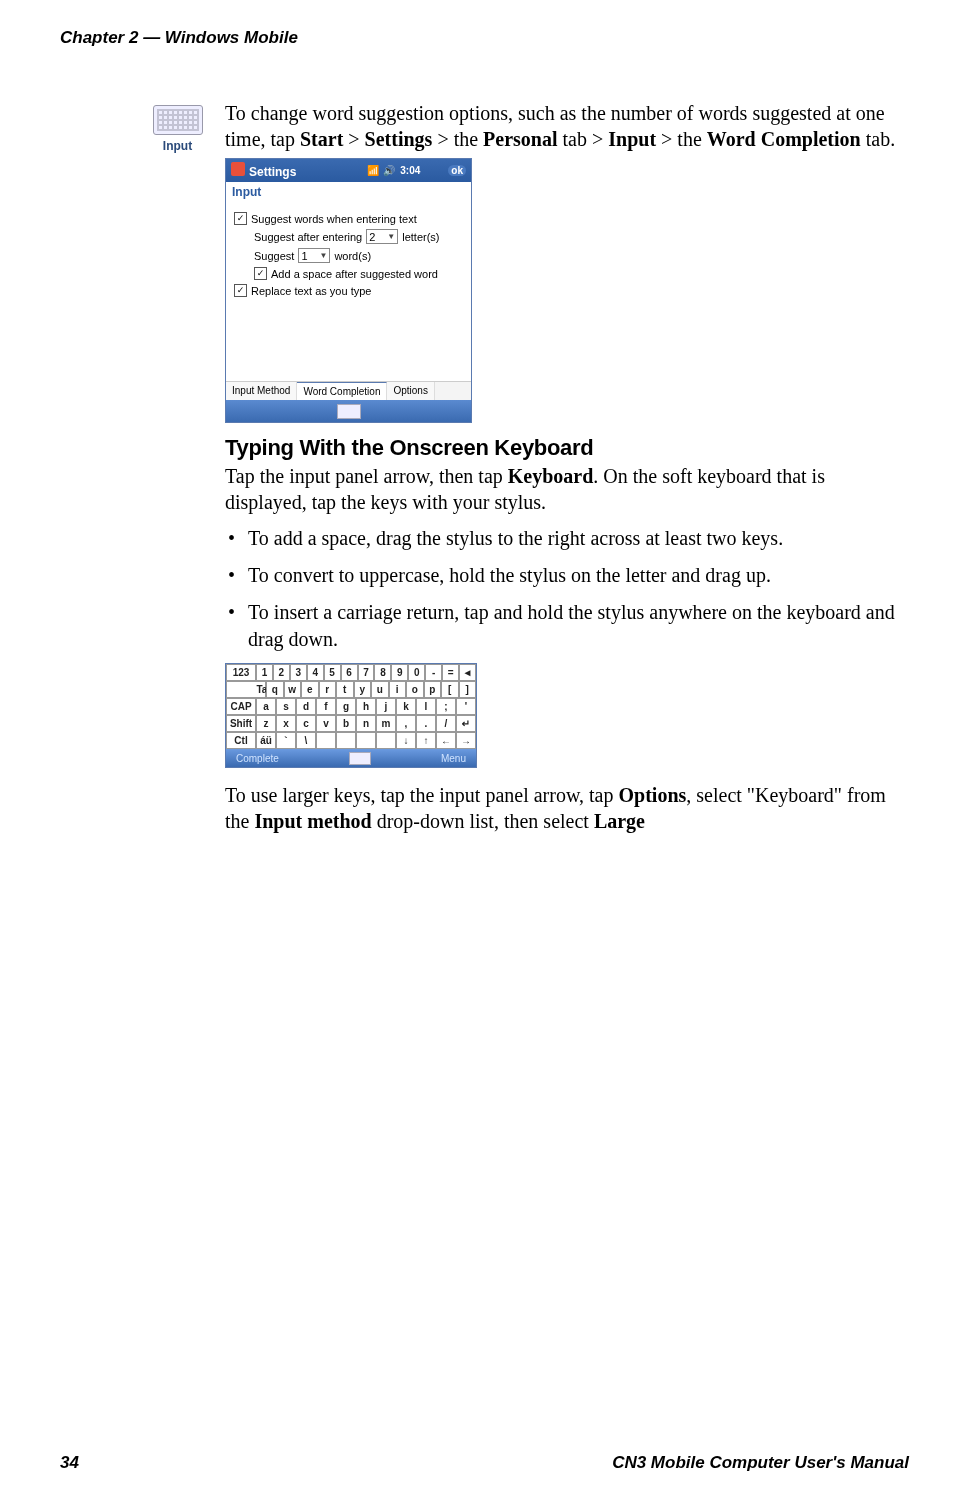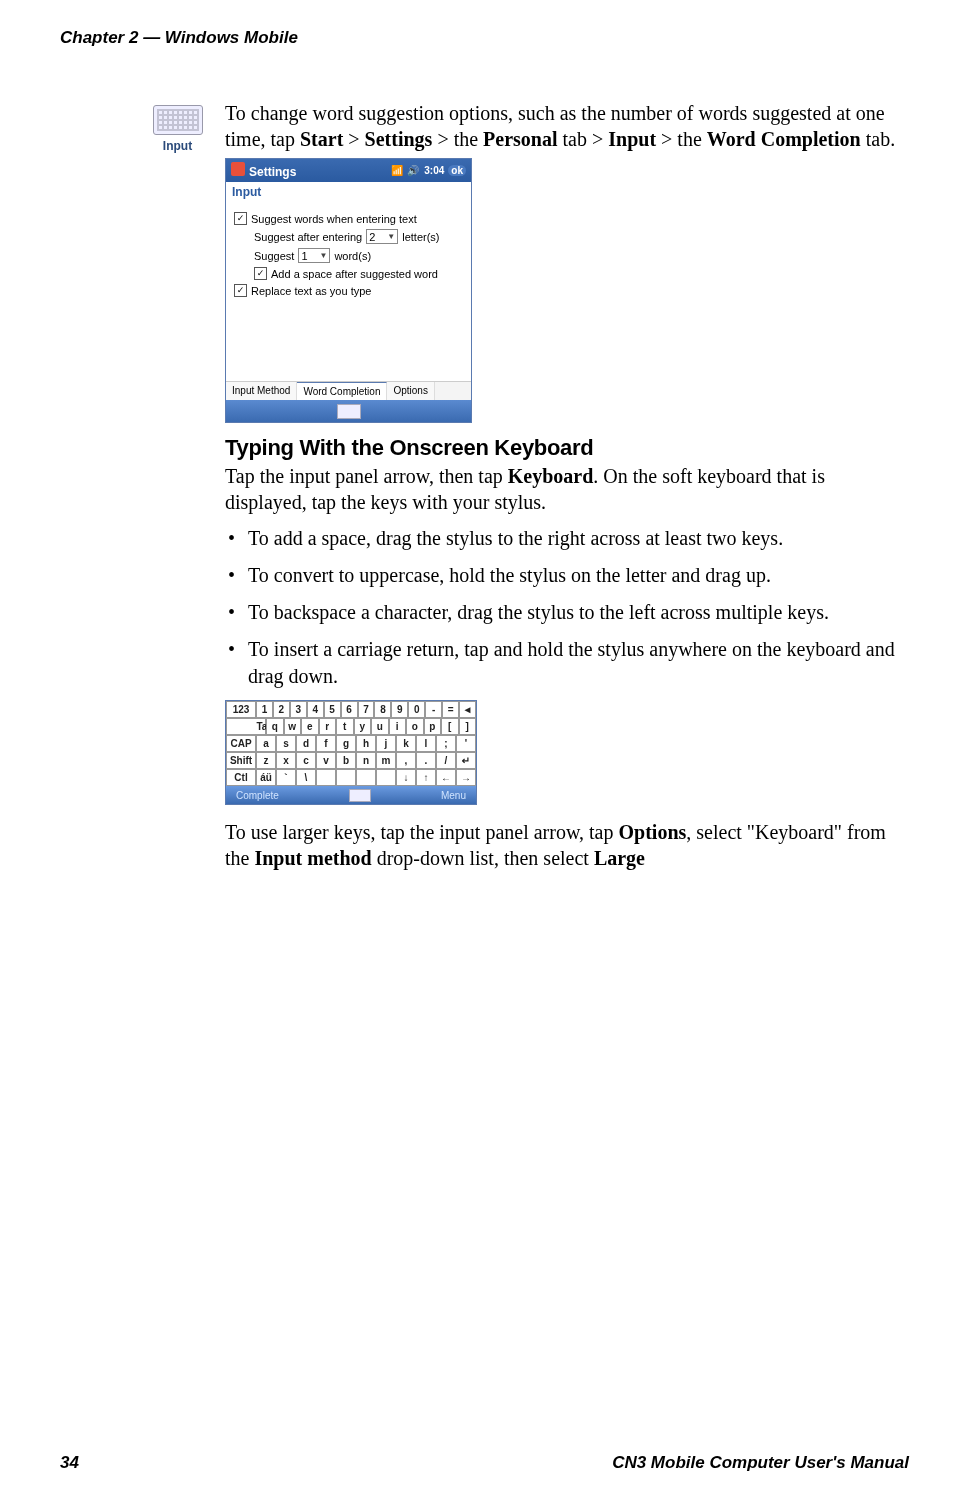--- a/index.html
+++ b/index.html
@@ -178,21 +178,21 @@
       <span>To change word suggestion options, such as the number of words suggested at one time, tap </span><span class="b">Start</span><span> &gt; </span><span class="b">Settings</span><span> &gt; the </span><span class="b">Personal</span><span> tab &gt; </span><span class="b">Input</span><span> &gt; the </span><span class="b">Word Completion</span><span> tab.</span>
     </div>
 
     <div class="wm-shot">
       <div class="wm-toolbar">
         <span><span class="flag"></span><span>Settings</span></span>
         <span class="right">
           <span>📶</span>
           <span>🔊</span>
           <span>3:04</span>
-          <span style="background:#4a7ac0;padding:0 3px;border-radius:7px;">ok</span>
+          <span style="background:#4a7ac0;padding:0 3px;border-radius:7px;margin-left:24px;">ok</span>
         </span>
       </div>
       <div class="wm-title2">Input</div>
       <div class="wm-body">
         <div class="wm-row">
             <span class="cb checked"></span>
             <span>Suggest words when entering text</span>
           </div>
         <div class="wm-row" style="padding-left:20px">
           <span>Suggest after entering</span>
@@ -230,21 +230,20 @@
     </div>
 
     <div class="section-h">Typing With the Onscreen Keyboard</div>
     <div class="para2">
       <span>Tap the input panel arrow, then tap </span><span class="b">Keyboard</span><span>. On the soft keyboard that is displayed, tap the keys with your stylus.</span>
     </div>
 
     <ul class="bullets">
       <li>To add a space, drag the stylus to the right across at least two keys.</li>
       <li>To convert to uppercase, hold the stylus on the letter and drag up.</li>
-      <li>To backspace a character, drag the stylus to the left across multiple keys.</li>
       <li>To insert a carriage return, tap and hold the stylus anywhere on the keyboard and drag down.</li>
     </ul>
 
     <div class="kb-shot">
       <div class="kb-grid" id="kb-rows">
           <div style="display: flex; width: 100%;">
             <div class="kb-key kb-wide" style="flex: 0 0 30px;">123</div>
             <div class="kb-key kb-std" style="flex: 1 1 0px;">1</div>
             <div class="kb-key kb-std" style="flex: 1 1 0px;">2</div>
             <div class="kb-key kb-std" style="flex: 1 1 0px;">3</div>

